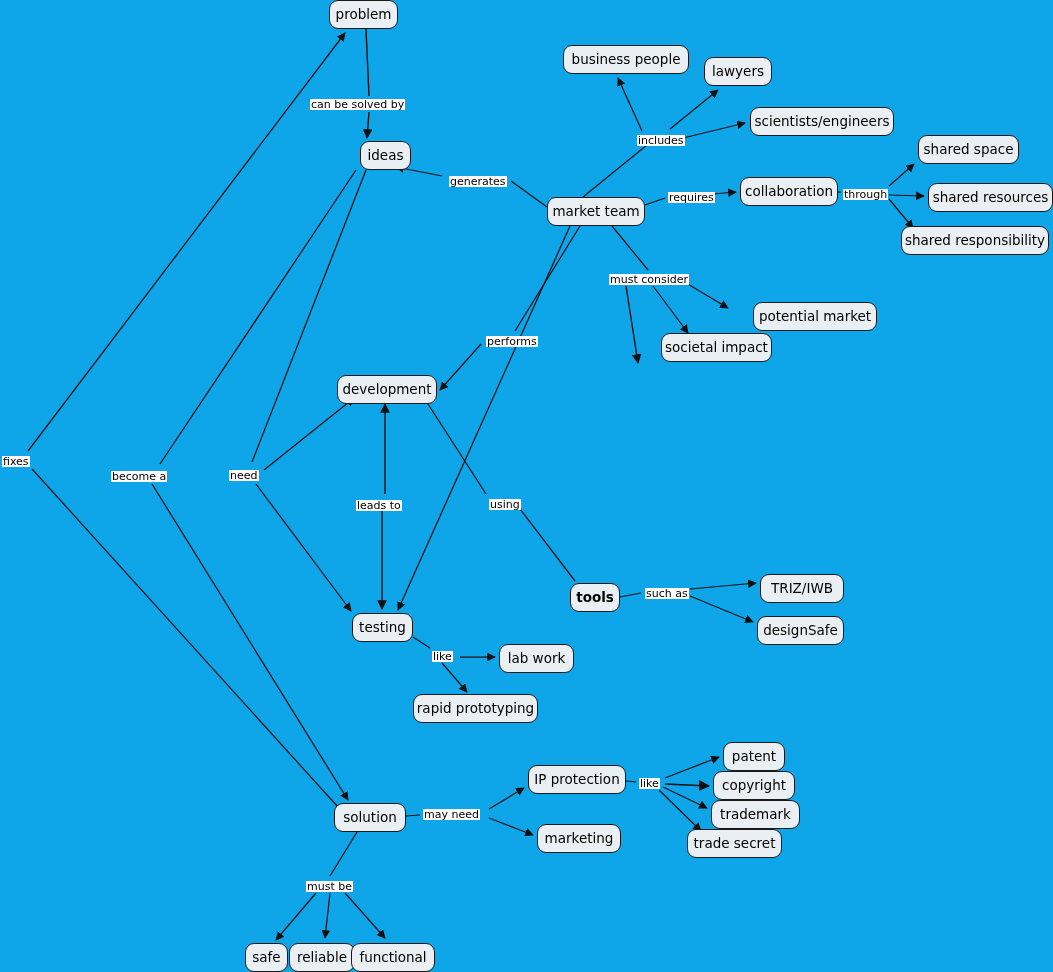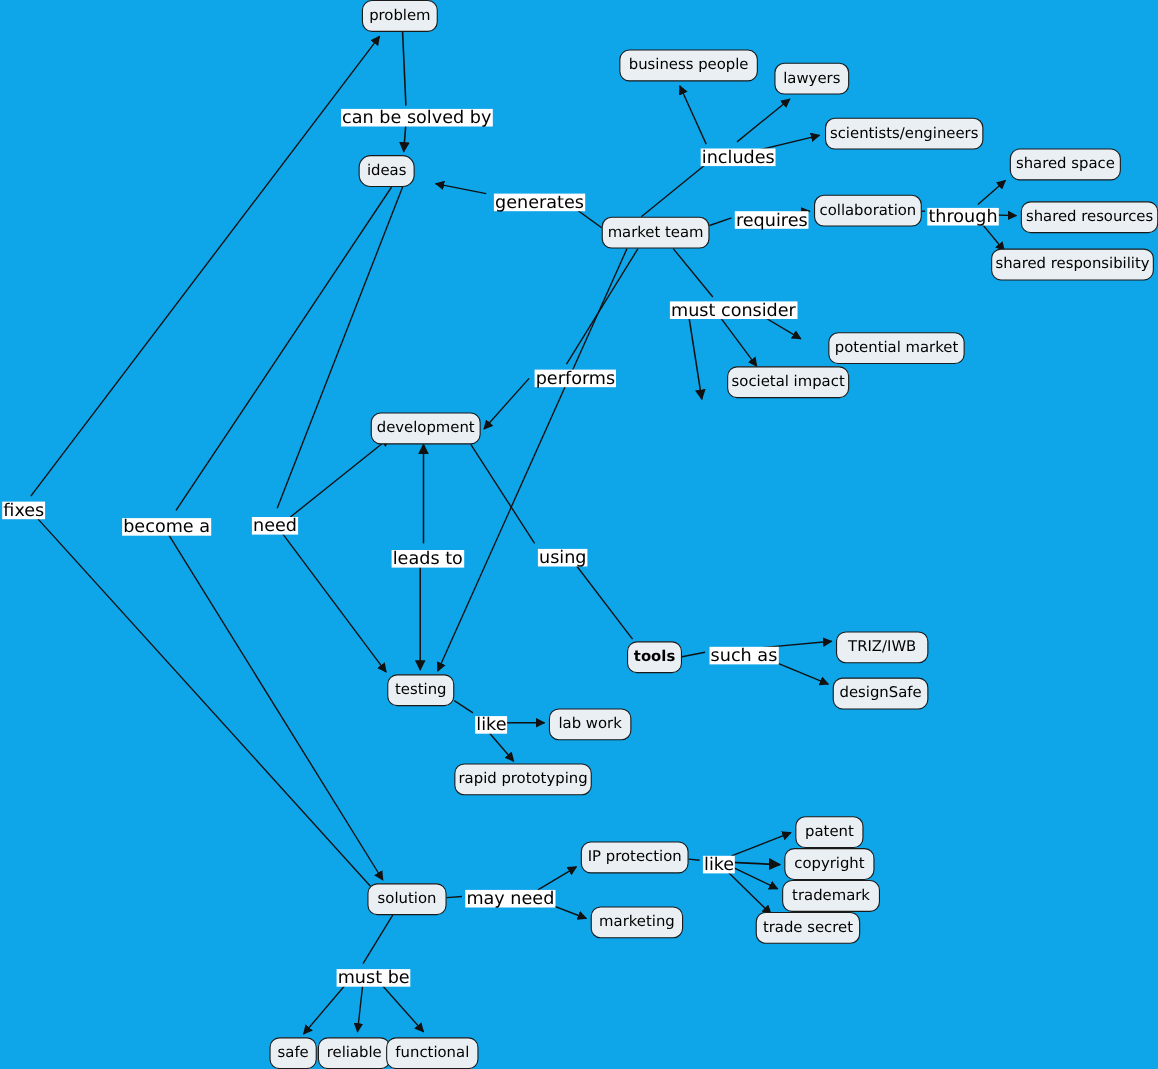--- a/index.html
+++ b/index.html
@@ -32,21 +32,21 @@
     justify-content: center;
     font-size: 13.5px;
     color: #000000;
     white-space: nowrap;
     line-height: 1;
     padding: 0 8px;
     z-index: 3;
   }
   .edge-label {
     position: absolute;
-    font-size: 16px;
+    font-size: 11px;
     color: #000000;
     white-space: nowrap;
     line-height: 1;
     background: #ffffff;
     padding: 0 1px;
     z-index: 2;
   }
 </style>
 </head>
 <body>
@@ -126,21 +126,21 @@
 
       <path d="M 357 832 L 330 876"></path>
       <path d="M 316 893 L 276 940" marker-end="url(#ah)"></path>
       <path d="M 330 893 L 325 938" marker-end="url(#ah)"></path>
       <path d="M 345 893 L 385 938" marker-end="url(#ah)"></path>
 
     </g>
   </svg>
 
   <div class="node" style="left:329px;top:0px;width:69px;height:29px;">problem</div>
-  <div class="node" style="left:326px;top:141px;width:51px;height:29px;border-radius:11px;">ideas</div>
+  <div class="node" style="left:360px;top:141px;width:51px;height:29px;">ideas</div>
   <div class="node" style="left:563px;top:45px;width:126px;height:29px;">business people</div>
   <div class="node" style="left:704px;top:57px;width:68px;height:29px;">lawyers</div>
   <div class="node" style="left:750px;top:107px;width:144px;height:29px;">scientists/engineers</div>
   <div class="node" style="left:547px;top:197px;width:98px;height:29px;">market team</div>
   <div class="node" style="left:740px;top:177px;width:98px;height:29px;">collaboration</div>
   <div class="node" style="left:918px;top:135px;width:101px;height:29px;">shared space</div>
   <div class="node" style="left:928px;top:183px;width:125px;height:29px;">shared resources</div>
   <div class="node" style="left:901px;top:226px;width:148px;height:29px;">shared responsibility</div>
   <div class="node" style="left:753px;top:302px;width:124px;height:29px;">potential market</div>
   <div class="node" style="left:661px;top:333px;width:111px;height:29px;">societal impact</div>

